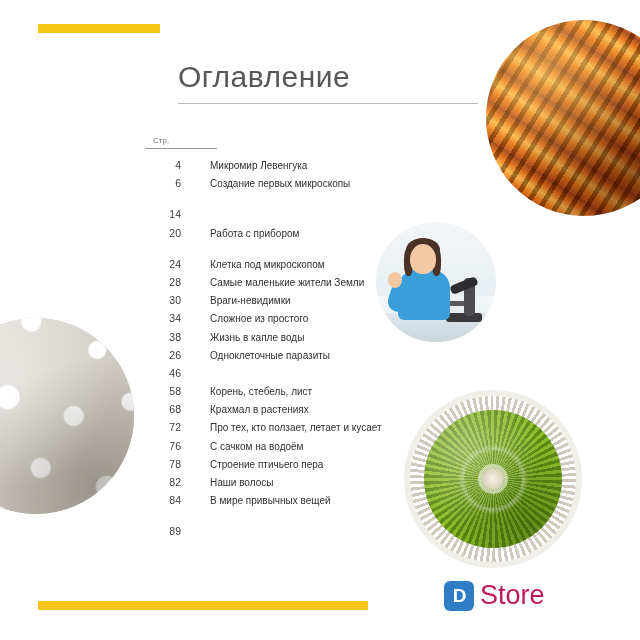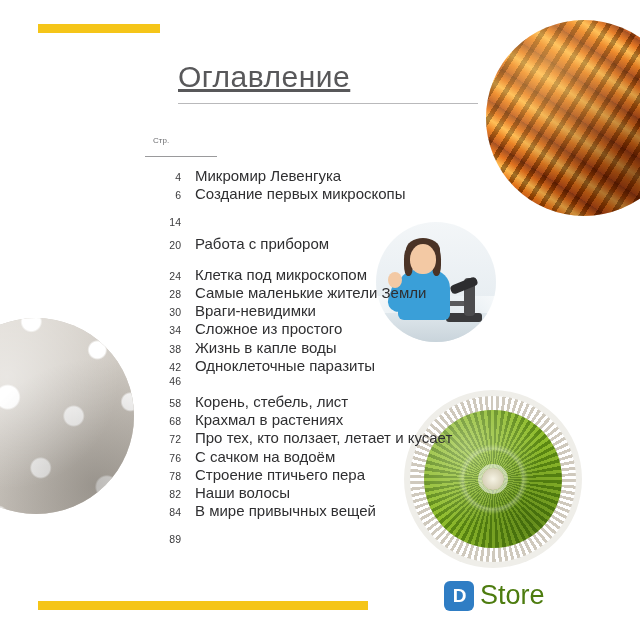--- a/index.html
+++ b/index.html
@@ -41,21 +41,20 @@
   
   .title {
     position: absolute;
     left: 178px;
     top: 60px;
     font-size: 30px;
     color: #58585a;
     letter-spacing: 0.5px;
     font-weight: normal;
     white-space: nowrap;
-    text-decoration: underline;
   }
   .title-rule {
     position: absolute;
     left: 178px;
     top: 103px;
     width: 300px;
     height: 1px;
     background: #b9b9bb;
   }
 
@@ -63,44 +62,44 @@
   .toc {
     position: absolute;
     left: 145px;
     top: 136px;
     width: 330px;
   }
   .toc-header {
     font-size: 8px;
     color: #6d6e71;
     padding-left: 8px;
-    margin-bottom: 11px;
+    margin-bottom: 3px;
   }
   .toc-rule {
     width: 72px;
     height: 1px;
     background: #9a9a9c;
     margin-bottom: 10px;
   }
   .toc-row {
     display: flex;
     align-items: baseline;
     height: 18.2px;
   }
   .toc-page {
     width: 36px;
     text-align: right;
     font-size: 10.5px;
     color: #3b3b3d;
     flex: 0 0 36px;
   }
   .toc-label {
-    font-size: 15px;
+    font-size: 10px;
     color: #2f2f31;
-    padding-left: 14px;
+    padding-left: 29px;
     white-space: nowrap;
   }
   .toc-gap {
     height: 13px;
   }
 
   
   .photo {
     position: absolute;
     border-radius: 50%;
@@ -327,21 +326,21 @@
     display: flex;
     align-items: center;
     justify-content: center;
     font-size: 19px;
     font-weight: bold;
     margin-right: 6px;
     letter-spacing: -1px;
   }
   .logo-text {
     font-size: 27px;
-    color: #4d7c0f;
+    color: #be185d;
     font-weight: normal;
   }
   .logo-i {
     position: absolute;
     left: 444px;
     top: 583px;
     font-size: 25px;
     color: #2f7dc4;
     font-weight: bold;
   }
@@ -425,21 +424,21 @@
       </div>
       <div class="toc-row">
         <span class="toc-page">34</span>
         <span class="toc-label">Сложное из простого</span>
       </div>
       <div class="toc-row">
         <span class="toc-page">38</span>
         <span class="toc-label">Жизнь в капле воды</span>
       </div>
       <div class="toc-row">
-        <span class="toc-page">42</span>
+        <span class="toc-page">26</span>
         <span class="toc-label">Одноклеточные паразиты</span>
       </div>
       <div class="toc-row">
         <span class="toc-page">46</span>
       </div>
       <div class="toc-row">
         <span class="toc-page">58</span>
         <span class="toc-label">Корень, стебель, лист</span>
       </div>
       <div class="toc-row">

